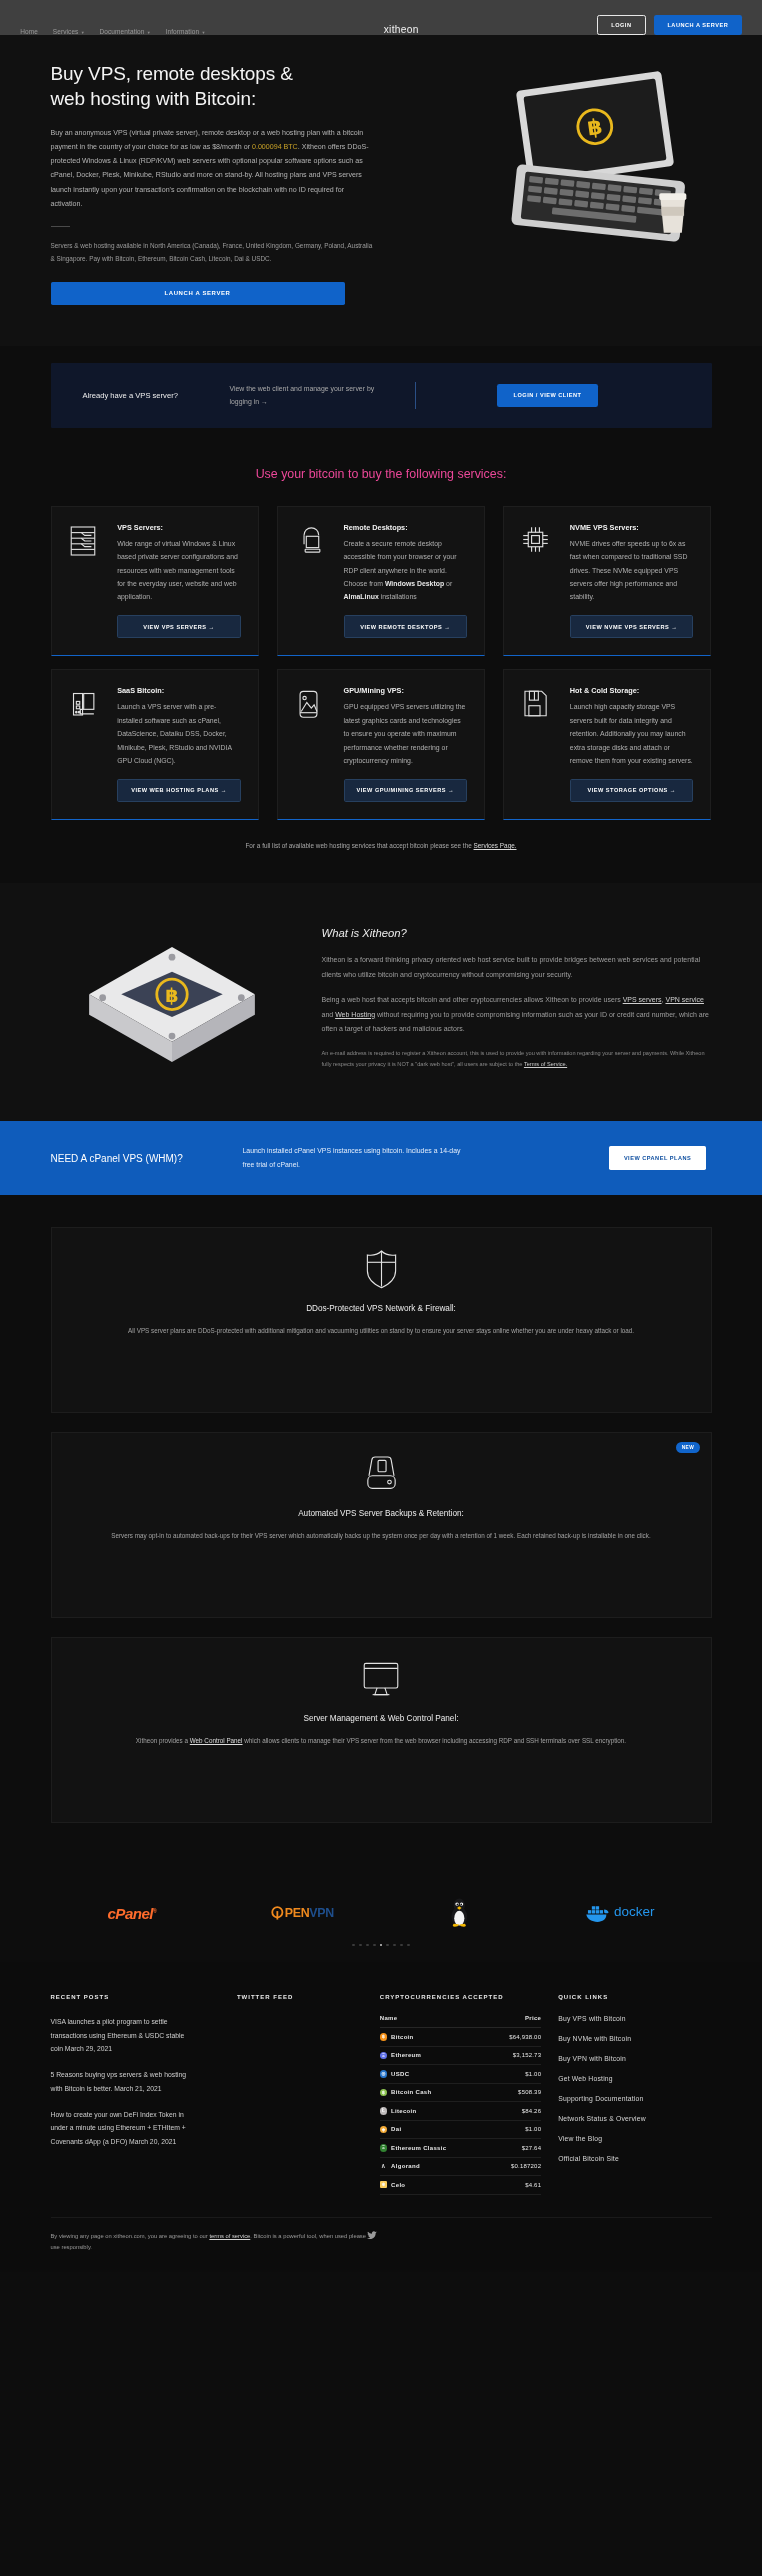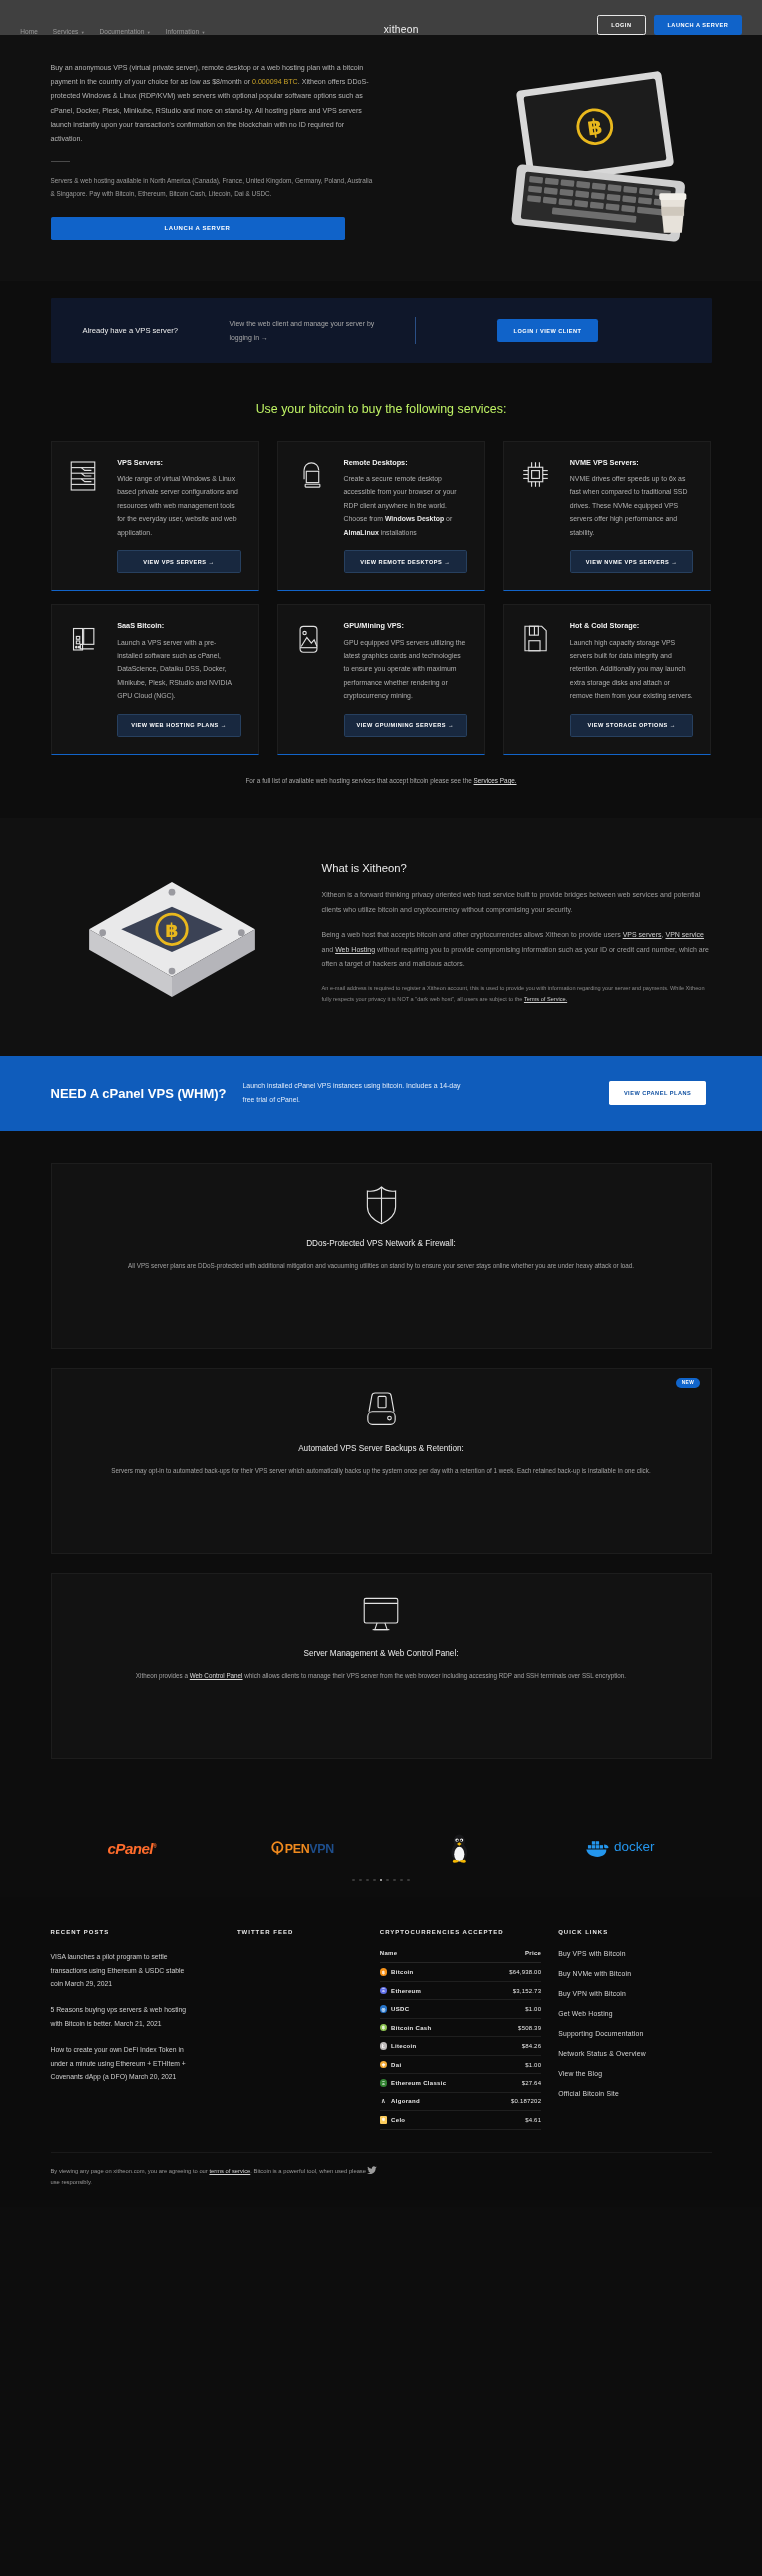--- a/index.html
+++ b/index.html
@@ -145,21 +145,21 @@
     border-radius: 2.3px;
     cursor: pointer;
   }
 
   
   .services { background: #0d0d0d; padding: 12.4px 0 34px; }
   .sec-title {
     text-align: center;
     font-size: 12.4px;
     font-weight: 300;
-    color: #bef264;
+    color: #ec4899;
     margin-bottom: 25px;
   }
   .card-grid {
     display: grid;
     grid-template-columns: 1fr 1fr 1fr;
     gap: 13.5px 18px;
     width: 661px;
     margin: 0 auto;
   }
   .svc-card {
@@ -196,32 +196,32 @@
     color: #a8a8a8;
     margin-top: 22.6px;
   }
   .svc-note a { color: #dcdcdc; text-decoration: underline; cursor: pointer; }
 
   
   .whatis { background: #111111; padding: 40px 0 43px; }
   .whatis-inner { width: 661px; margin: 0 auto; display: flex; align-items: flex-start; gap: 28px; }
   .cube-col { width: 243px; display: flex; justify-content: center; padding-top: 8px; }
   .whatis-col { flex: 1; padding-top: 3.4px; }
-  .whatis h2 { font-size: 11.3px; font-weight: 300; color: #ededed; margin-bottom: 14.7px; }
+  .whatis h2 { font-size: 11.3px; font-weight: 300; color: #ededed; margin-bottom: 14.7px; font-style: italic; }
   .whatis p { font-size: 7px; line-height: 2.05; color: #9f9f9f; margin-bottom: 11.3px; }
   .whatis a { color: #cfcfcf; text-decoration: underline; cursor: pointer; }
   .whatis .fine { font-size: 5.6px; line-height: 2.0; color: #8a8a8a; margin-top: 11.3px; }
 
   
   .cpanel-band {
     background: #0f5cbb;
     padding: 22.6px 0;
   }
   .cpanel-inner { width: 661px; margin: 0 auto; display: flex; align-items: center; }
-  .cp-title { font-size: 13px; font-weight: 700; color: #fff; width: 192px; }
+  .cp-title { font-size: 10px; font-weight: 400; color: #fff; width: 192px; }
   .cp-sub { flex: 1; font-size: 6.9px; line-height: 2.1; color: #e3edfb; max-width: 243px; }
   .cp-btn-area { flex: 1; display: flex; justify-content: flex-end; padding-right: 5.6px; }
   .btn-white {
     background: #fff;
     color: #0d4ea0;
     font-size: 5.6px;
     font-weight: 700;
     letter-spacing: 0.5px;
     padding: 9px 14.7px;
     border: none;
@@ -370,20 +370,24 @@
   <div class="brand">xitheon</div>
   <div class="nav-right">
     <button class="btn-outline">LOGIN</button>
     <button class="btn-blue">LAUNCH A SERVER</button>
   </div>
 </div>
 
 <div class="hero">
   <div class="hero-inner">
     <div class="hero-left">
+      <h1>
+        <span>Buy VPS, remote desktops &amp;</span><br>
+        <span>web hosting with Bitcoin:</span>
+      </h1>
       <p><span>Buy an anonymous VPS (virtual private server), remote desktop or a web hosting plan with a bitcoin payment in the country of your choice for as low as $8/month or </span><span class="btc-amt">0.000094 BTC</span><span>. Xitheon offers DDoS-protected Windows &amp; Linux (RDP/KVM) web servers with optional popular software options such as cPanel, Docker, Plesk, Minikube, RStudio and more on stand-by. All hosting plans and VPS servers launch instantly upon your transaction's confirmation on the blockchain with no ID required for activation.</span></p>
       <div class="hr-short"></div>
       <div class="hero-regions">Servers &amp; web hosting available in North America (Canada), France, United Kingdom, Germany, Poland, Australia &amp; Singapore. Pay with Bitcoin, Ethereum, Bitcoin Cash, Litecoin, Dai &amp; USDC.</div>
       <button class="hero-cta">LAUNCH A SERVER</button>
     </div>
     <div class="hero-right">
       <div class="laptop">
         <svg width="243" height="186" viewBox="0 0 430 330">
           <g transform="rotate(-8 215 150)">
             <rect x="60" y="20" width="260" height="170" rx="8" fill="#d8d8d8"></rect>

